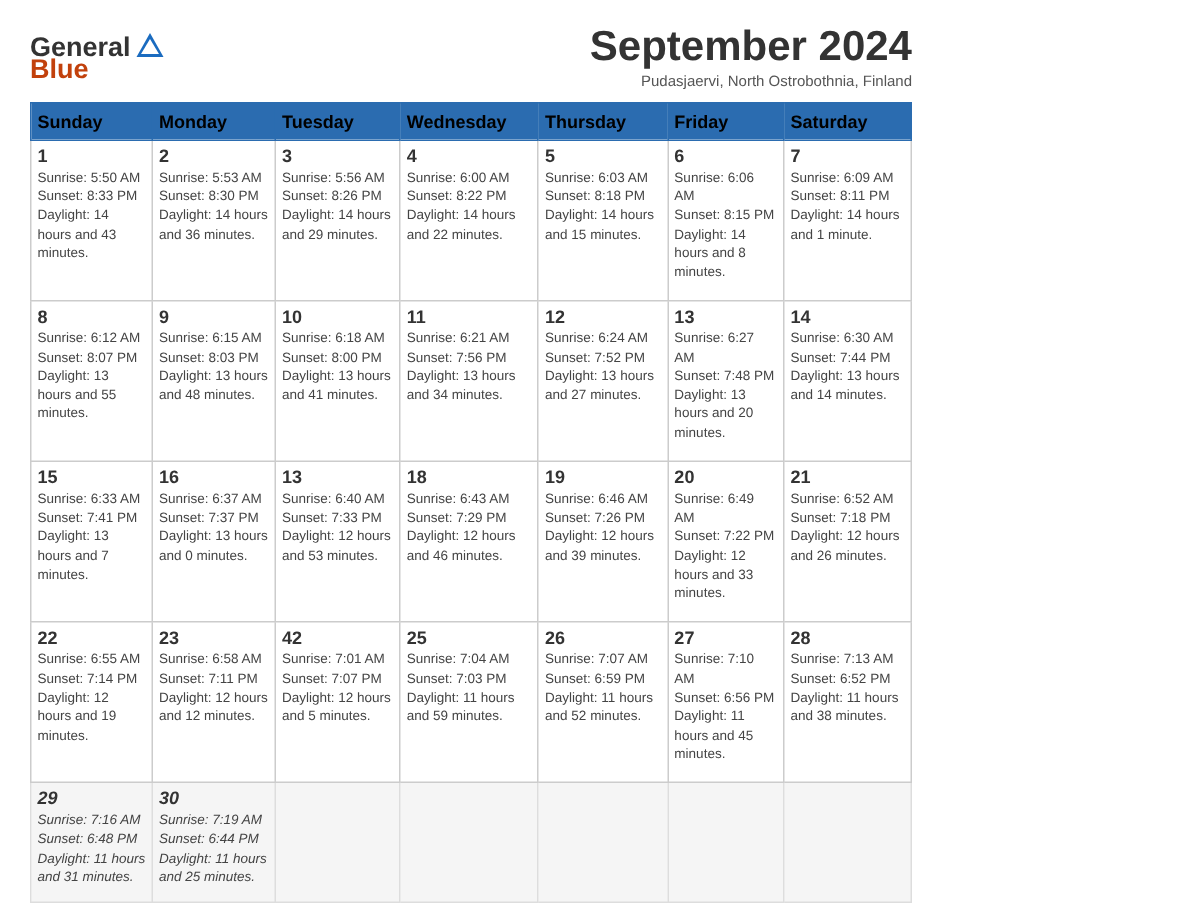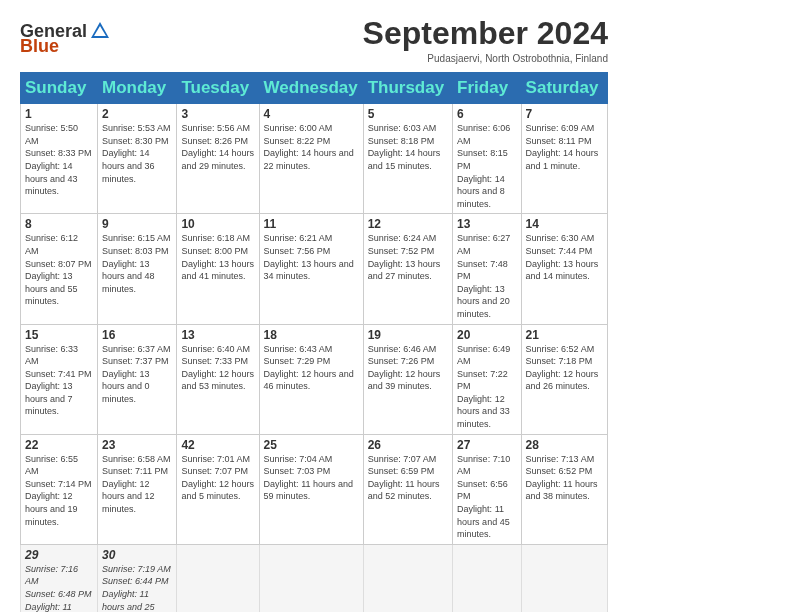--- a/index.html
+++ b/index.html
@@ -44,39 +44,39 @@
     }
     .logo-icon {
       width: 22px;
       height: 22px;
       margin-left: 2px;
     }
     .title-section {
       text-align: right;
     }
     .month-title {
-      font-size: 32px;
+      font-size: 28px;
       font-weight: bold;
       color: #333;
       line-height: 1.1;
     }
     .subtitle {
       font-size: 10px;
       color: #555;
       margin-top: 2px;
     }
     .calendar {
       width: 100%;
       border-collapse: collapse;
       flex: 1;
     }
     .calendar th {
       background: #2b6cb0;
-      color: #5eead4;
-      font-size: 17px;
+      color: #000000;
+      font-size: 12px;
       font-weight: bold;
       padding: 5px 4px;
       text-align: left;
       border: 1px solid #2b6cb0;
     }
     .calendar td {
       border: 1px solid #ccc;
       vertical-align: top;
       padding: 3px 4px;
       width: 108px;

